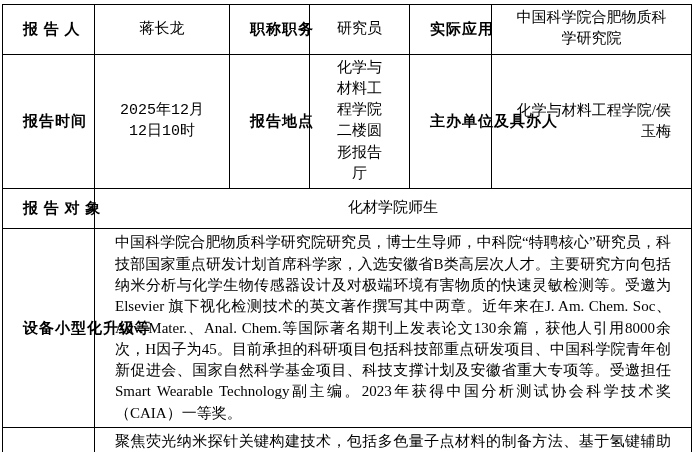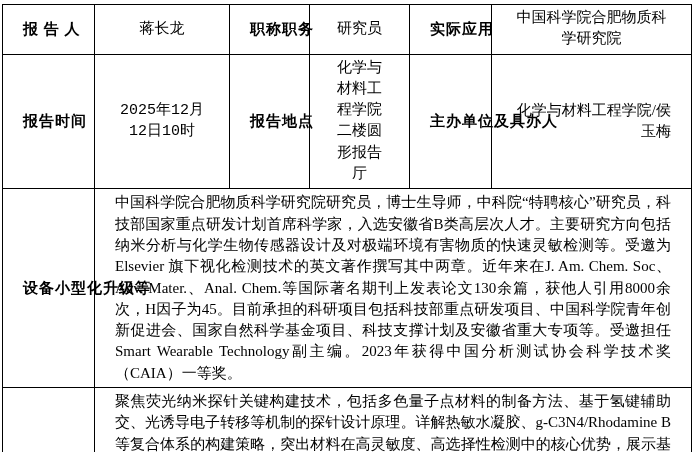--- a/index.html
+++ b/index.html
@@ -85,20 +85,24 @@
         <td class="val-center small-wrap">中国科学院合肥物质科学研究院</td>
       </tr>
       <tr class="r2">
         <td class="label">报告时间</td>
         <td class="val-center">2025年12月12日10时</td>
         <td class="label">报告地点</td>
         <td class="val-center small-wrap">化学与材料工程学院二楼圆形报告厅</td>
         <td class="label small-wrap">主办单位及具办人</td>
         <td class="val-left small-wrap">化学与材料工程学院/侯玉梅</td>
       </tr>
+      <tr class="r4">
+        <td class="label">报 告 对 象</td>
+        <td class="val-center" colspan="5">化材学院师生</td>
+      </tr>
       <tr>
         <td class="label">
           <div>设备小型化升级等</div>
         </td>
         <td class="body-text" colspan="5">中国科学院合肥物质科学研究院研究员，博士生导师，中科院“特聘核心”研究员，科技部国家重点研发计划首席科学家，入选安徽省B类高层次人才。主要研究方向包括纳米分析与化学生物传感器设计及对极端环境有害物质的快速灵敏检测等。受邀为Elsevier 旗下视化检测技术的英文著作撰写其中两章。近年来在J. Am. Chem. Soc、Adv. Mater.、Anal. Chem.等国际著名期刊上发表论文130余篇，获他人引用8000余次，H因子为45。目前承担的科研项目包括科技部重点研发项目、中国科学院青年创新促进会、国家自然科学基金项目、科技支撑计划及安徽省重大专项等。受邀担任Smart Wearable Technology副主编。2023年获得中国分析测试协会科学技术奖（CAIA）一等奖。</td>
       </tr>
       <tr>
         <td class="label">报告内容框架</td>
         <td class="body-text" colspan="5">聚焦荧光纳米探针关键构建技术，包括多色量子点材料的制备方法、基于氢键辅助交、光诱导电子转移等机制的探针设计原理。详解热敏水凝胶、g-C3N4/Rhodamine B 等复合体系的构建策略，突出材料在高灵敏度、高选择性检测中的核心优势，展示基础研究效能。呈现应用成果：食品安全领域，涵盖农药残留、重金属污染、甲醛等无视化检测技术及便携式传感平台；环境监测领域，包括水体污染物、土壤有害物质的快速检测方案；健康监测领域，介绍尿素等体液指标可视化监测的 wearable hydrogel patch 技术及实验室与实际场景的转化价值。总结荧光纳米探针构建的技术体系与应用成效，强调“基础研究–技术开发–实际应用”的闭环模式。展望未来发展方向，包括多组分同时检测、检测精度提升、设备小型化升级等，提出助力智慧农业、环境治理与公共卫生保障的愿景。</td>
       </tr>

